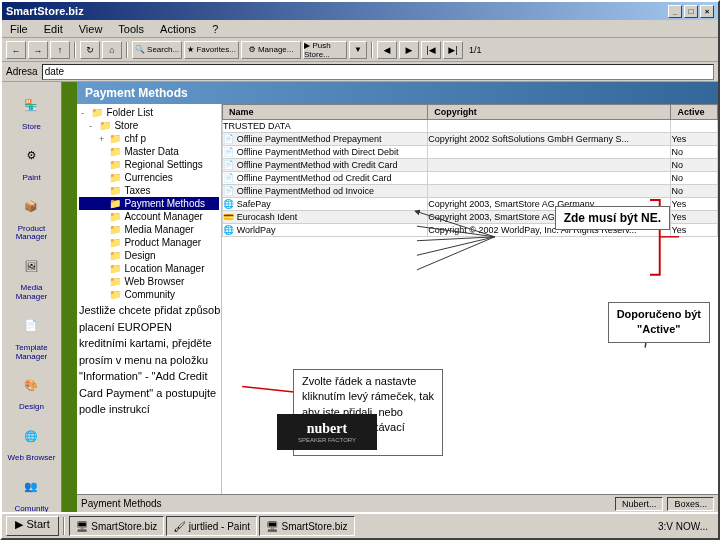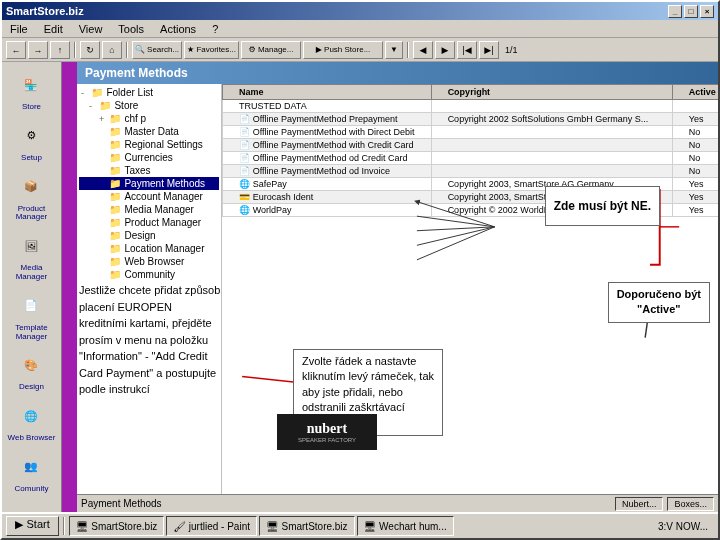--- a/index.html
+++ b/index.html
@@ -9,21 +9,21 @@
       overflow: hidden;
       font-family: 'Tahoma', Arial, sans-serif;
       font-size: 11px;
       background: #d4d0c8;
     }
 
     
     .window-frame {
       width: 720px;
       height: 540px;
-      background: #a21caf;
+      background: #4d7c0f;
       border: 2px solid #fff;
       border-right-color: #404040;
       border-bottom-color: #404040;
       display: flex;
       flex-direction: column;
     }
 
     .title-bar {
       background: linear-gradient(to right, #0a246a, #a6caf0);
       color: white;
@@ -237,44 +237,44 @@
 
     .data-table {
       width: 100%;
       border-collapse: collapse;
       font-size: 9px;
     }
 
     .data-table th {
       background: #d4d0c8;
       border: 1px solid #808080;
-      padding: 2px 16px;
+      padding: 2px 6px;
       text-align: left;
       font-weight: bold;
       white-space: nowrap;
     }
 
     .data-table td {
       border: 1px solid #d0d0d0;
-      padding: 1px 16px;
+      padding: 1px 0;
       white-space: nowrap;
     }
 
     .data-table tr:nth-child(even) td {
       background: #f0f0f0;
     }
 
     
     .annot-zde {
       position: absolute;
       top: 102px;
-      right: 58px;
+      right: 48px;
       background: white;
       border: 1px solid #666;
-      padding: 12px 8px;
+      padding: 4px 8px;
       font-size: 12px;
       font-weight: bold;
       z-index: 10;
     }
 
     .annot-doporuceno {
       position: absolute;
       top: 198px;
       right: 8px;
       background: white;
@@ -453,41 +453,45 @@
     <div class="toolbar-btn">←</div>
     <div class="toolbar-btn">→</div>
     <div class="toolbar-btn">↑</div>
     <div class="toolbar-separator"></div>
     <div class="toolbar-btn">↻</div>
     <div class="toolbar-btn">⌂</div>
     <div class="toolbar-separator"></div>
     <div class="toolbar-btn" style="width:50px; font-size:8px;">🔍 Search...</div>
     <div class="toolbar-btn" style="width:55px; font-size:8px;">★ Favorites...</div>
     <div class="toolbar-btn" style="width:60px; font-size:8px;">⚙ Manage...</div>
-    <div class="toolbar-btn" style="width:80px; font-size:8px;">▶ Push Store...</div>
+    <div class="toolbar-btn" style="width:44px; font-size:8px;">▶ Push Store...</div>
     <div class="toolbar-btn" style="width:18px; font-size:8px;">▼</div>
     <div class="toolbar-separator"></div>
     <div class="toolbar-btn">◀</div>
     <div class="toolbar-btn">▶</div>
     <div class="toolbar-btn">|◀</div>
     <div class="toolbar-btn">▶|</div>
     <span style="font-size:9px; margin-left:4px;">1/1</span>
   </div>
 
+  <div class="address-bar">
+    <span class="address-label">Adresa</span>
+    <input class="address-input" value="date" readonly="" style="">
+  </div>
 
   <div class="main-content">
 
     <div class="sidebar">
       <div class="sidebar-item">
         <div class="sidebar-icon">🏪</div>
         <span class="sidebar-label">Store</span>
       </div>
       <div class="sidebar-item">
         <div class="sidebar-icon">⚙</div>
-        <span class="sidebar-label">Setup</span>
+        <span class="sidebar-label">Paint</span>
       </div>
       <div class="sidebar-item">
         <div class="sidebar-icon">📦</div>
         <span class="sidebar-label">Product Manager</span>
       </div>
       <div class="sidebar-item">
         <div class="sidebar-icon">🖼</div>
         <span class="sidebar-label">Media Manager</span>
       </div>
       <div class="sidebar-item">
@@ -709,16 +713,15 @@
       </div>
     </div>
   </div>
 
   <div class="taskbar">
     <div class="start-btn">▶ Start</div>
     <div class="taskbar-separator"></div>
     <div class="taskbar-item">🖥 SmartStore.biz</div>
     <div class="taskbar-item">🖌 jurtlied - Paint</div>
     <div class="taskbar-item">🖥 SmartStore.biz</div>
-    <div class="taskbar-item">🖥 Wechart hum...</div>
     <span class="taskbar-clock">3:V NOW...</span>
   </div>
 </div>
 
 </body></html>

